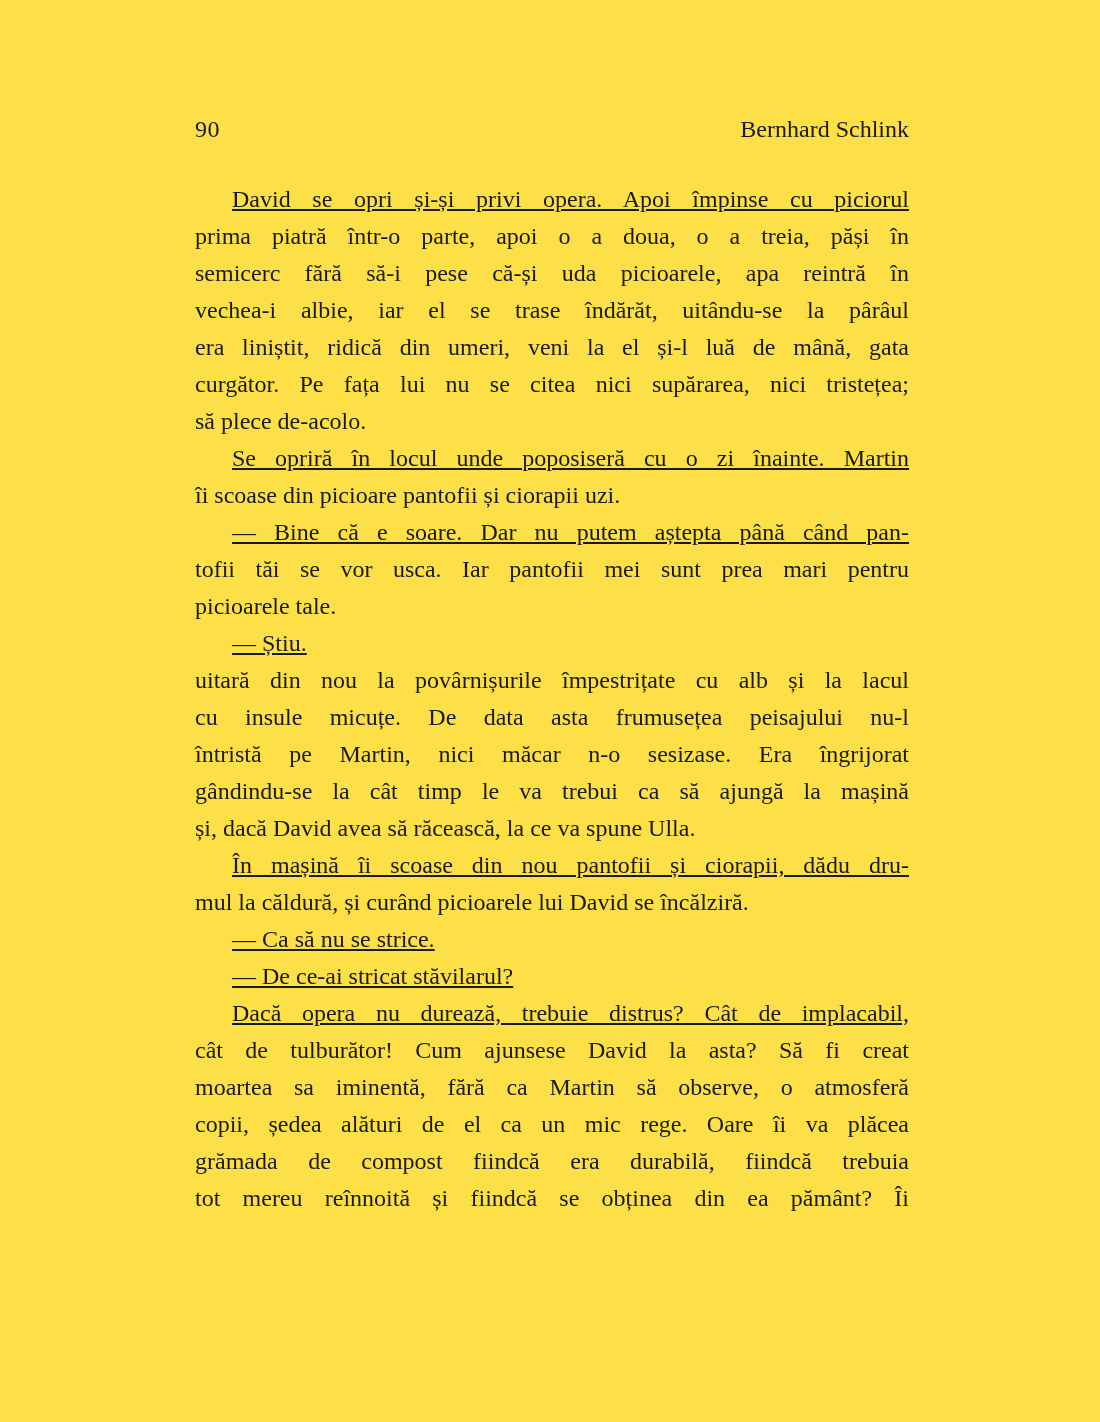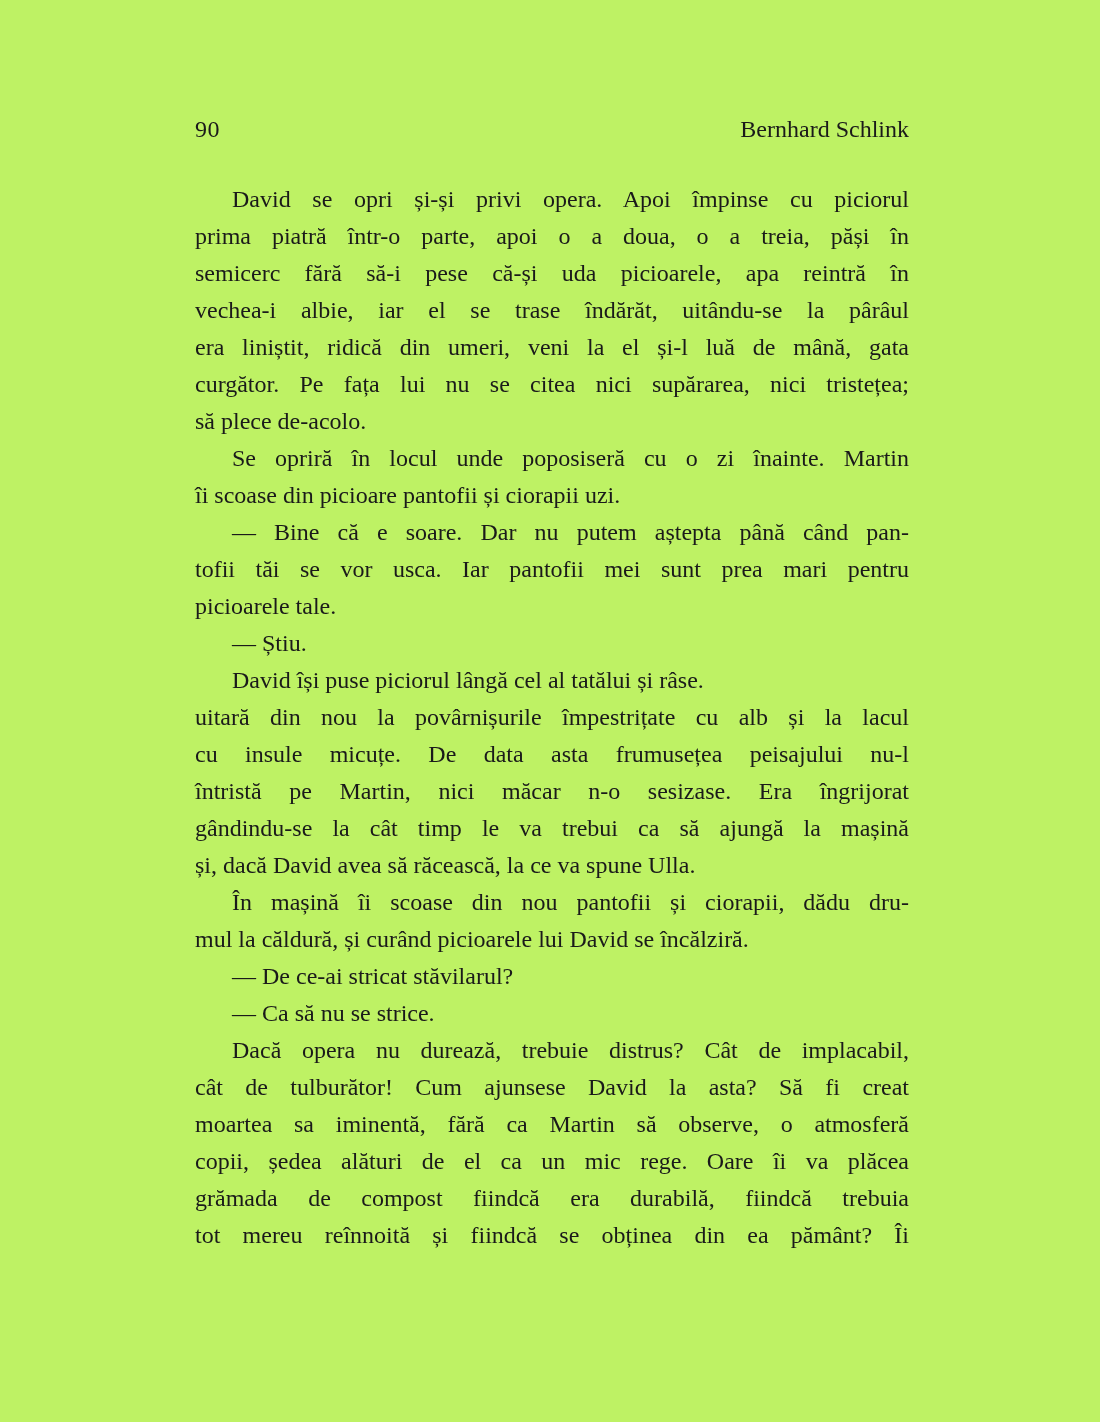--- a/index.html
+++ b/index.html
@@ -5,21 +5,21 @@
   html, body {
     margin: 0;
     padding: 0;
     background: #e8e8e8;
   }
   .page {
     position: relative;
     width: 1100px;
     height: 1422px;
     margin: 0 auto;
-    background: #bef264;
+    background: #fde047;
     color: #1a1a1a;
     font-family: "Liberation Serif", "DejaVu Serif", serif;
     overflow: hidden;
   }
   .running-head {
     position: absolute;
     left: 195px;
     top: 114px;
     width: 714px;
     display: flex;
@@ -46,20 +46,21 @@
     padding: 0;
   }
   .line {
     line-height: 37px;
     text-align: justify;
     text-align-last: justify;
     -moz-text-align-last: justify;
   }
   .line.first {
     text-indent: 37px;
+    text-decoration: underline;
   }
   .line.flush {
     text-align-last: left;
     -moz-text-align-last: left;
   }
 </style>
 </head>
 <body>
 
 <div class="page">
@@ -83,38 +84,35 @@
       </div>
       <div class="para">
         <div class="line first">— Bine că e soare. Dar nu putem aștepta până când pan-</div>
         <div class="line">tofii tăi se vor usca. Iar pantofii mei sunt prea mari pentru</div>
         <div class="line flush">picioarele tale.</div>
       </div>
       <div class="para">
         <div class="line first flush">— Știu.</div>
       </div>
       <div class="para">
-        <div class="line first flush">David își puse piciorul lângă cel al tatălui și râse.</div>
-      </div>
-      <div class="para">
         <div class="line">uitară din nou la povârnișurile împestrițate cu alb și la lacul</div>
         <div class="line">cu insule micuțe. De data asta frumusețea peisajului nu-l</div>
         <div class="line">întristă pe Martin, nici măcar n-o sesizase. Era îngrijorat</div>
         <div class="line">gândindu-se la cât timp le va trebui ca să ajungă la mașină</div>
         <div class="line flush">și, dacă David avea să răcească, la ce va spune Ulla.</div>
       </div>
       <div class="para">
         <div class="line first">În mașină îi scoase din nou pantofii și ciorapii, dădu dru-</div>
         <div class="line flush">mul la căldură, și curând picioarele lui David se încălziră.</div>
       </div>
       <div class="para">
-        <div class="line first flush">— De ce-ai stricat stăvilarul?</div>
+        <div class="line first flush">— Ca să nu se strice.</div>
       </div>
       <div class="para">
-        <div class="line first flush">— Ca să nu se strice.</div>
+        <div class="line first flush">— De ce-ai stricat stăvilarul?</div>
       </div>
       <div class="para">
         <div class="line first">Dacă opera nu durează, trebuie distrus? Cât de implacabil,</div>
         <div class="line">cât de tulburător! Cum ajunsese David la asta? Să fi creat</div>
         <div class="line">moartea sa iminentă, fără ca Martin să observe, o atmosferă</div>
         <div class="line">copii, ședea alături de el ca un mic rege. Oare îi va plăcea</div>
         <div class="line">grămada de compost fiindcă era durabilă, fiindcă trebuia</div>
         <div class="line">tot mereu reînnoită și fiindcă se obținea din ea pământ? Îi</div>
       </div>
     </div>

